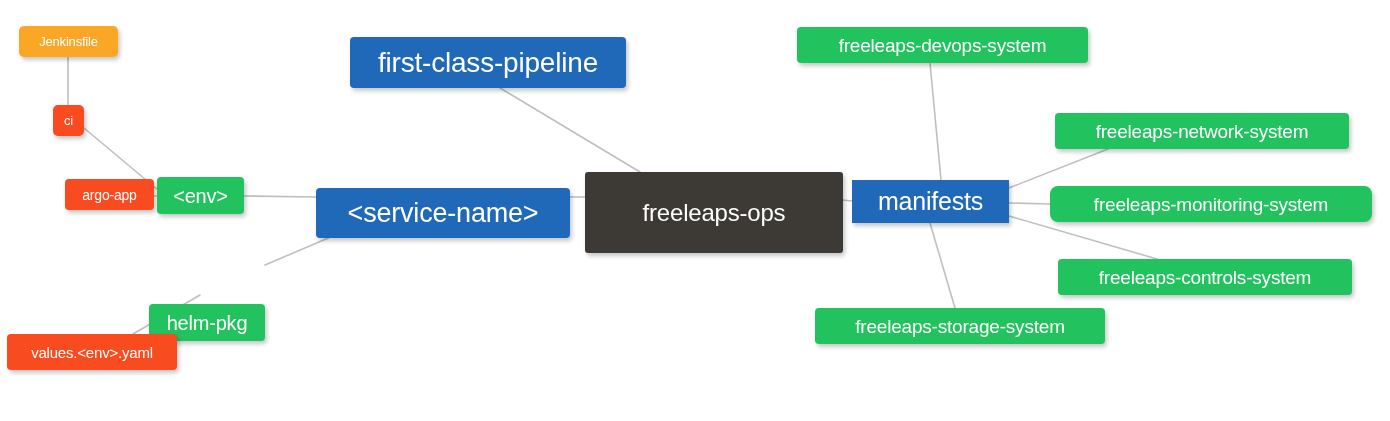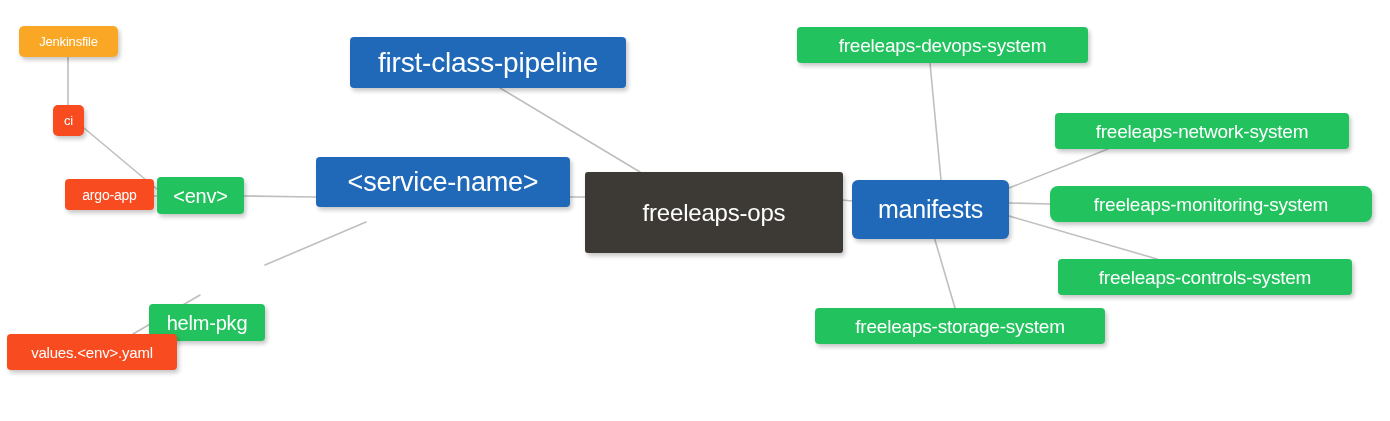--- a/index.html
+++ b/index.html
@@ -80,27 +80,27 @@
       </div>
       <div class="node" style="left: 149px; top: 258px; width: 116px; height: 37px; background: rgb(34, 195, 94); font-size: 20px; border-radius: 4px; margin-top: 46px;">
         <span class="node-label">helm-pkg</span>
       </div>
       <div class="node" style="left: 7px; top: 334px; width: 170px; height: 36px; background: rgb(248, 75, 32); font-size: 15px; border-radius: 4px;">
         <span class="node-label">values.&lt;env&gt;.yaml</span>
       </div>
       <div class="node" style="left: 315px; top: 37px; width: 276px; height: 51px; background: rgb(32, 105, 184); font-size: 28px; border-radius: 4px; margin-left: 35px;">
         <span class="node-label">first-class-pipeline</span>
       </div>
-      <div class="node" style="left: 316px; top: 157px; width: 254px; height: 50px; background: rgb(32, 105, 184); font-size: 27px; border-radius: 4px;">
+      <div class="node" style="left: 316px; top: 188px; width: 254px; height: 50px; background: rgb(32, 105, 184); font-size: 27px; border-radius: 4px;">
         <span class="node-label">&lt;service-name&gt;</span>
       </div>
       <div class="node" style="left: 585px; top: 172px; width: 258px; height: 81px; background: rgb(61, 57, 53); font-size: 24px; border-radius: 3px;">
         <span class="node-label">freeleaps-ops</span>
       </div>
-      <div class="node" style="left: 852px; top: 180px; width: 157px; height: 59px; background: rgb(32, 105, 184); font-size: 25px; border-radius: 6px;">
+      <div class="node" style="left: 852px; top: 180px; width: 157px; height: 43px; background: rgb(32, 105, 184); font-size: 25px; border-radius: 0;">
         <span class="node-label">manifests</span>
       </div>
       <div class="node" style="left: 797px; top: 27px; width: 291px; height: 36px; background: rgb(34, 195, 94); font-size: 19px; border-radius: 4px;">
         <span class="node-label">freeleaps-devops-system</span>
       </div>
       <div class="node" style="left: 1055px; top: 113px; width: 294px; height: 36px; background: rgb(34, 195, 94); font-size: 19px; border-radius: 4px;">
         <span class="node-label">freeleaps-network-system</span>
       </div>
       <div class="node" style="left: 1050px; top: 186px; width: 322px; height: 36px; background: rgb(34, 195, 94); font-size: 19px; border-radius: 8px;">
         <span class="node-label">freeleaps-monitoring-system</span>

